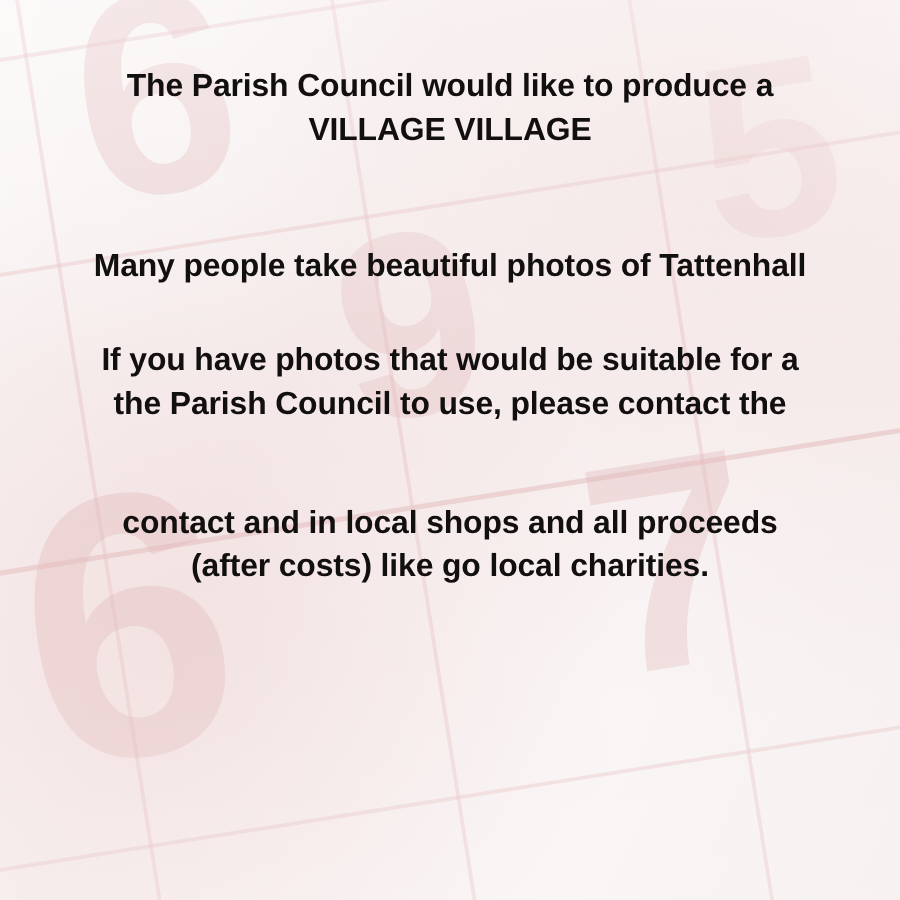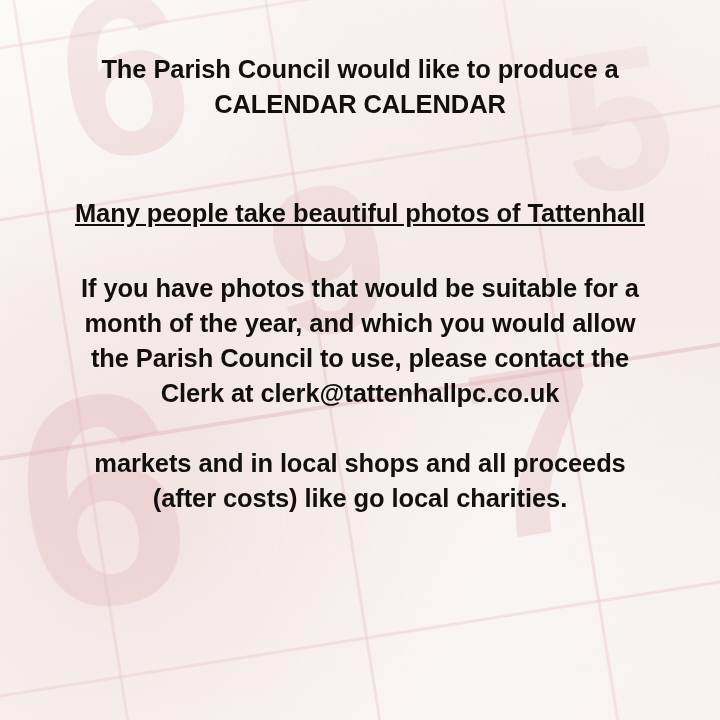--- a/index.html
+++ b/index.html
@@ -80,22 +80,22 @@
     text-align: center;
     color: #120f0f;
     font-weight: 700;
     font-size: 25.5px;
     line-height: 1.37;
     letter-spacing: -0.1px;
     text-rendering: optimizeLegibility;
   }
   .para .line { display: block; white-space: nowrap; }
   .p1 { margin-bottom: 74px; }
-  .p2 { margin-bottom: 40px; text-decoration: underline; }
-  .p3 { margin-bottom: 36px; }
+  .p2 { margin-bottom: 40px; }
+  .p3 { margin-bottom: 60px; }
   .p4 { margin-bottom: 0; }
 </style>
 </head>
 <body>
 
 <div class="poster">
 
   <div class="bg">
     <div class="bg-base"></div>
 
@@ -113,33 +113,31 @@
     <div class="bg-num n4">7</div>
     <div class="bg-num n5">5</div>
 
     <div class="bg-wash"></div>
   </div>
 
   <div class="content">
 
     <div class="para p1">
       <span class="line">The Parish Council would like to produce a</span>
-      <span class="line">CALENDAR CALENDAR</span>
+      <span class="line">VILLAGE VILLAGE</span>
     </div>
 
     <div class="para p2">
       <span class="line">Many people take beautiful photos of Tattenhall</span>
     </div>
 
     <div class="para p3">
       <span class="line">If you have photos that would be suitable for a</span>
-      <span class="line">month of the year, and which you would allow</span>
       <span class="line">the Parish Council to use, please contact the</span>
-      <span class="line">Clerk at clerk@tattenhallpc.co.uk</span>
     </div>
 
     <div class="para p4">
-      <span class="line">markets and in local shops and all proceeds</span>
+      <span class="line">contact and in local shops and all proceeds</span>
       <span class="line">(after costs) like go local charities.</span>
     </div>
 
   </div>
 </div>
 
 </body></html>

